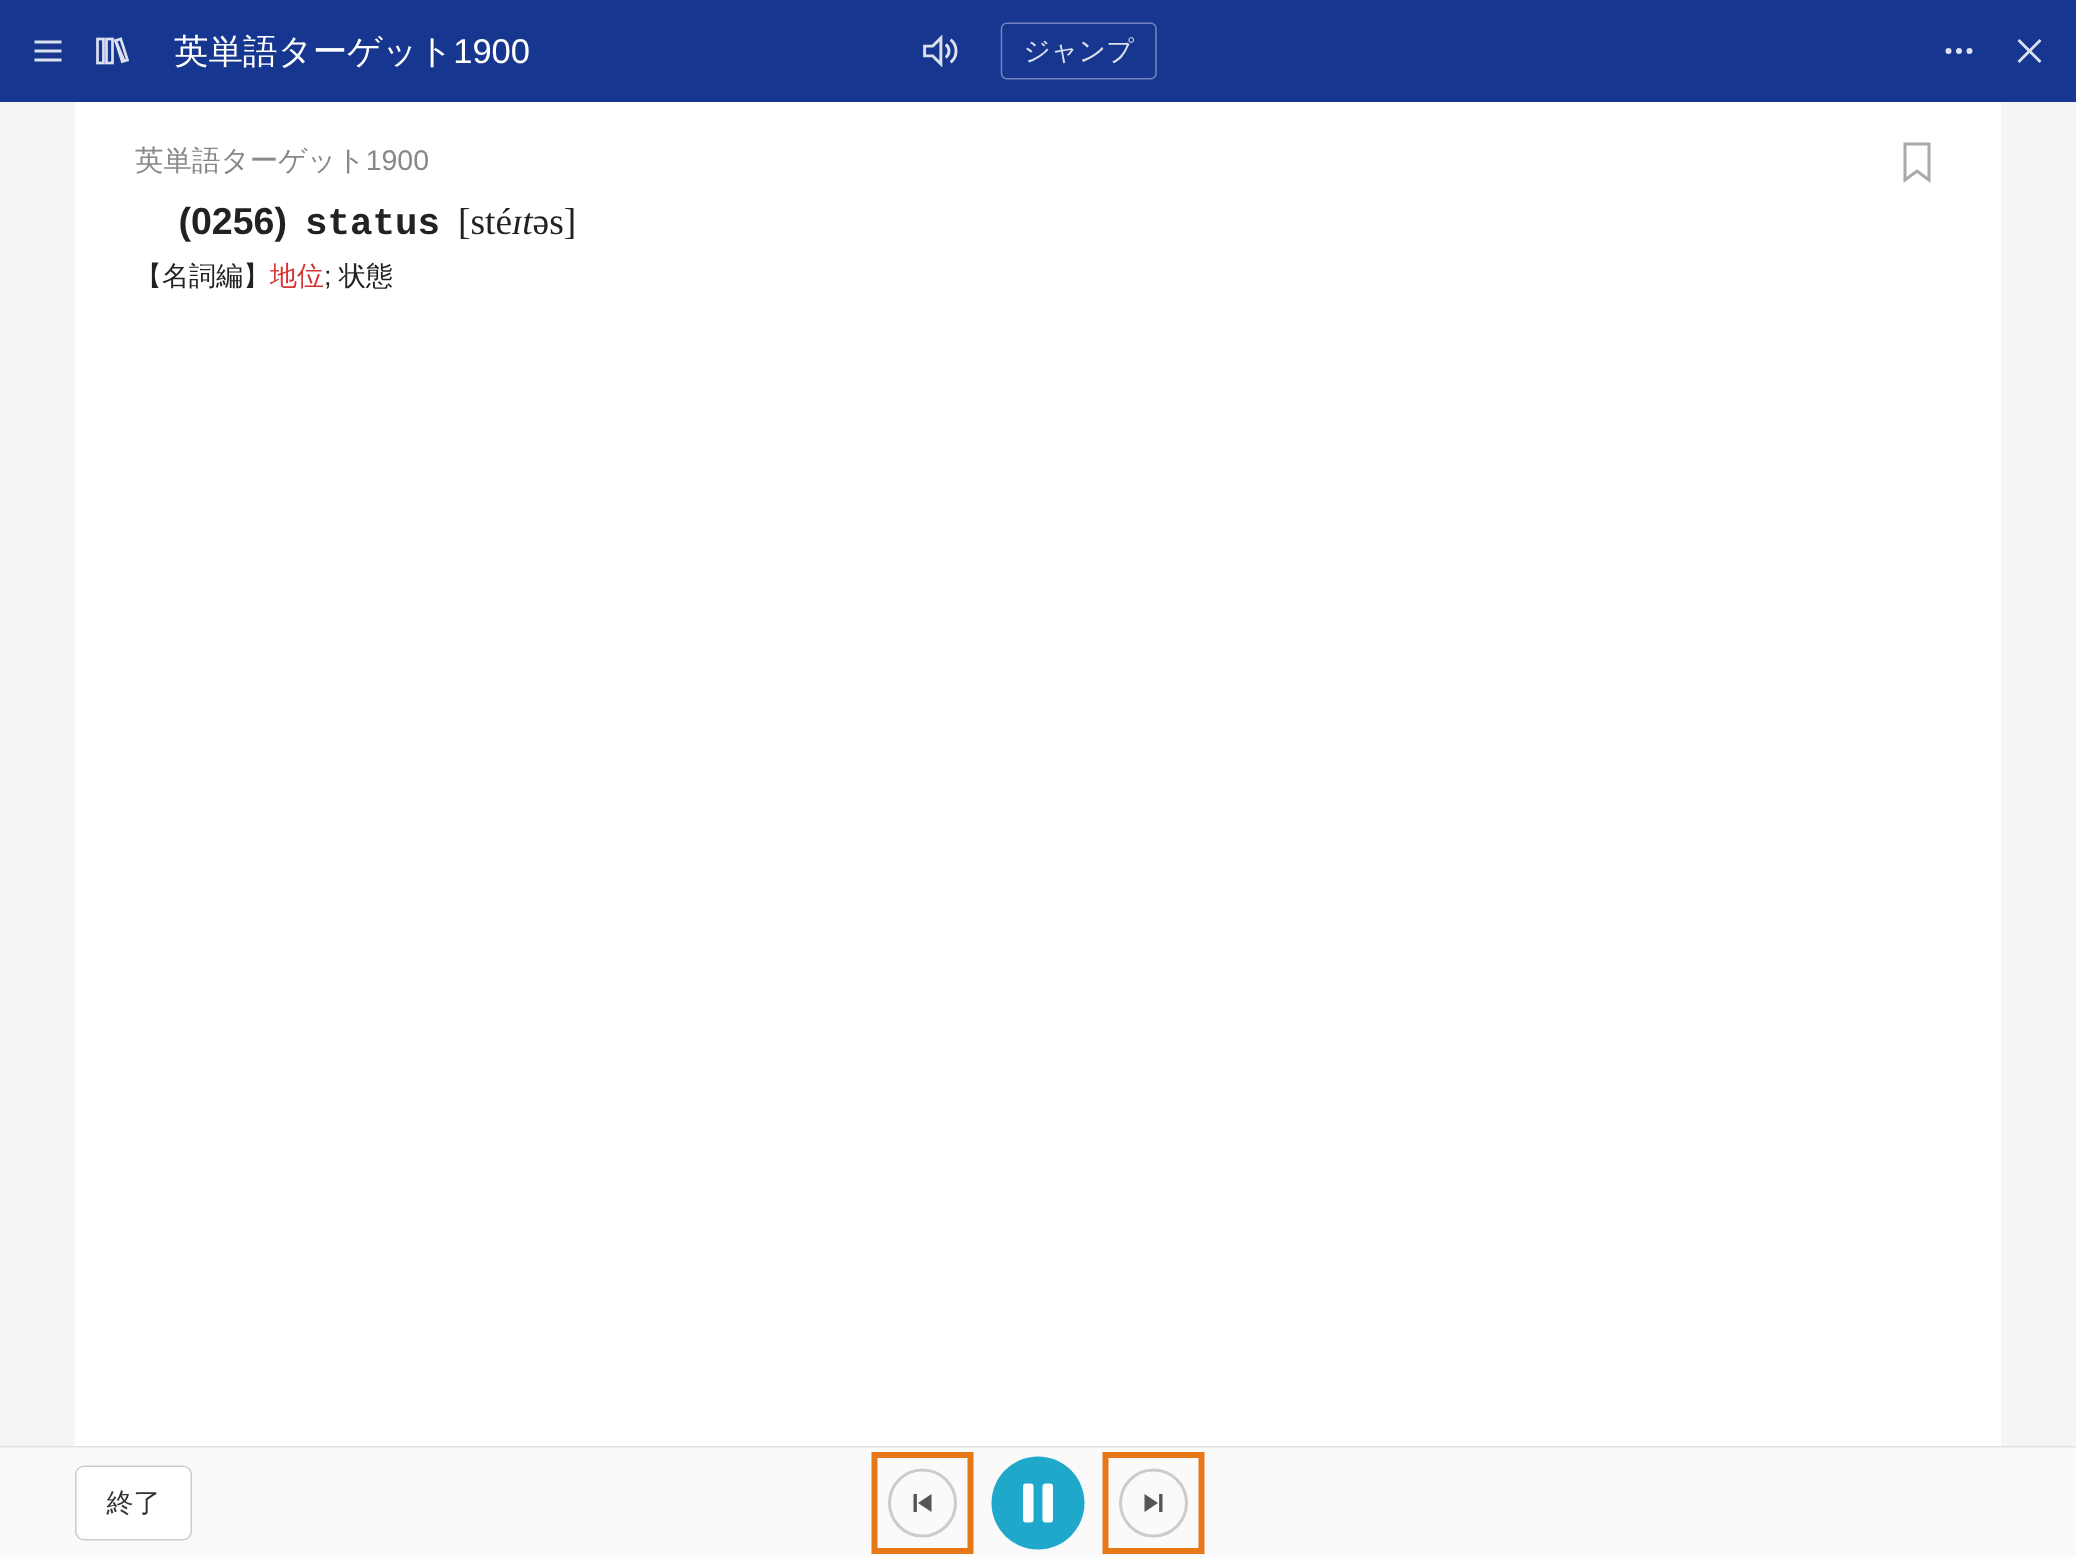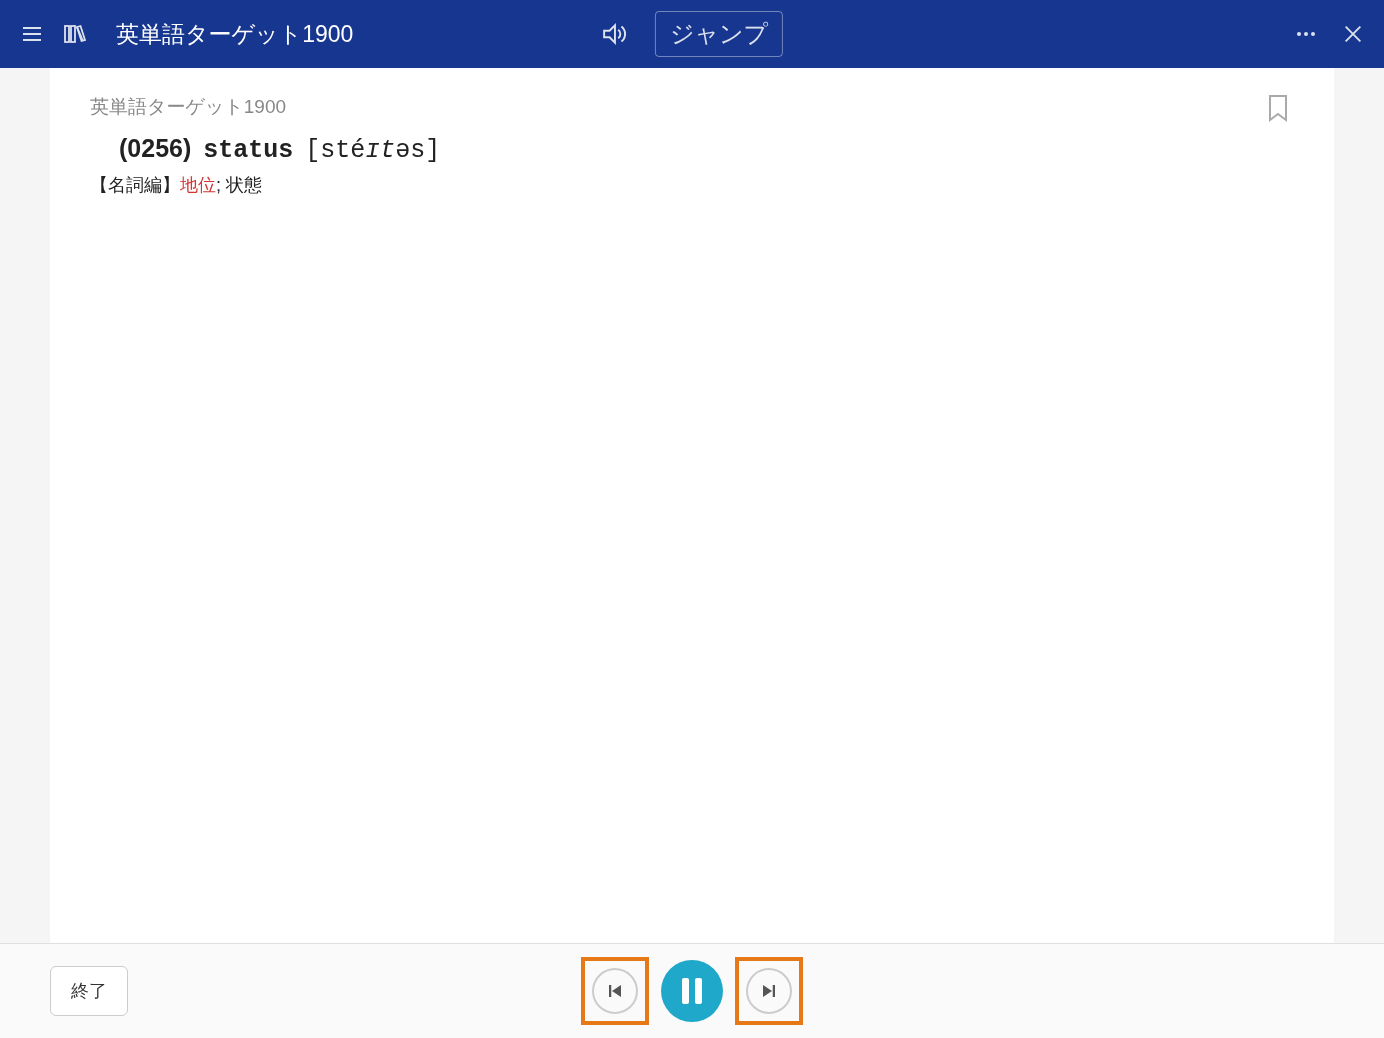--- a/index.html
+++ b/index.html
@@ -52,21 +52,21 @@
       width: 26px;
       height: 26px;
       cursor: pointer;
       opacity: 0.85;
     }
     .jump-button {
       background: transparent;
       border: 1px solid rgba(255,255,255,0.4);
       color: rgba(255,255,255,0.85);
       padding: 6px 14px;
-      font-size: 24px;
+      font-size: 18px;
       border-radius: 4px;
       cursor: pointer;
       font-family: inherit;
     }
     .header-right {
       margin-left: auto;
       display: flex;
       align-items: center;
       gap: 24px;
     }
@@ -118,40 +118,40 @@
     .entry-number {
       font-weight: 700;
       margin-left: 29px;
     }
     .entry-word {
       font-weight: 600;
       font-family: Liberation Mono, monospace;
     }
     .entry-pronunciation {
       font-weight: 400;
-      font-family: Liberation Mono, monospace;
+      font-family: Liberation Serif, serif;
     }
     .ipa-italic {
       font-style: italic;
     }
     .definition-line {
       font-size: 18px;
       color: #222;
     }
     .def-tag {
       color: #222;
     }
     .def-highlight {
       color: #d63333;
     }
     .def-rest {
       color: #222;
     }
     .footer {
-      height: 95px;
+      height: 74px;
       background: #fafafa;
       border-top: 1px solid #e0e0e0;
       display: flex;
       align-items: center;
       padding: 0 50px;
       flex-shrink: 0;
       position: relative;
     }
     .exit-button {
       background: white;

